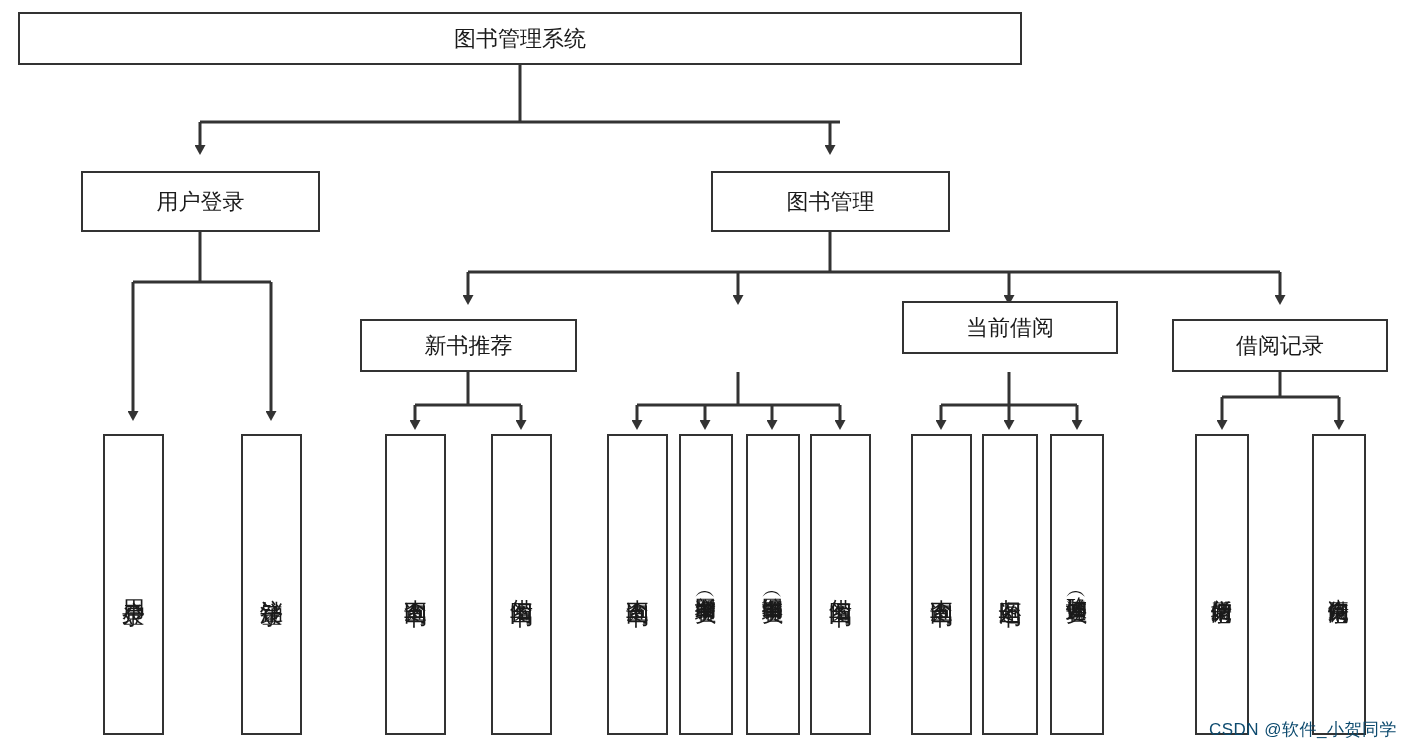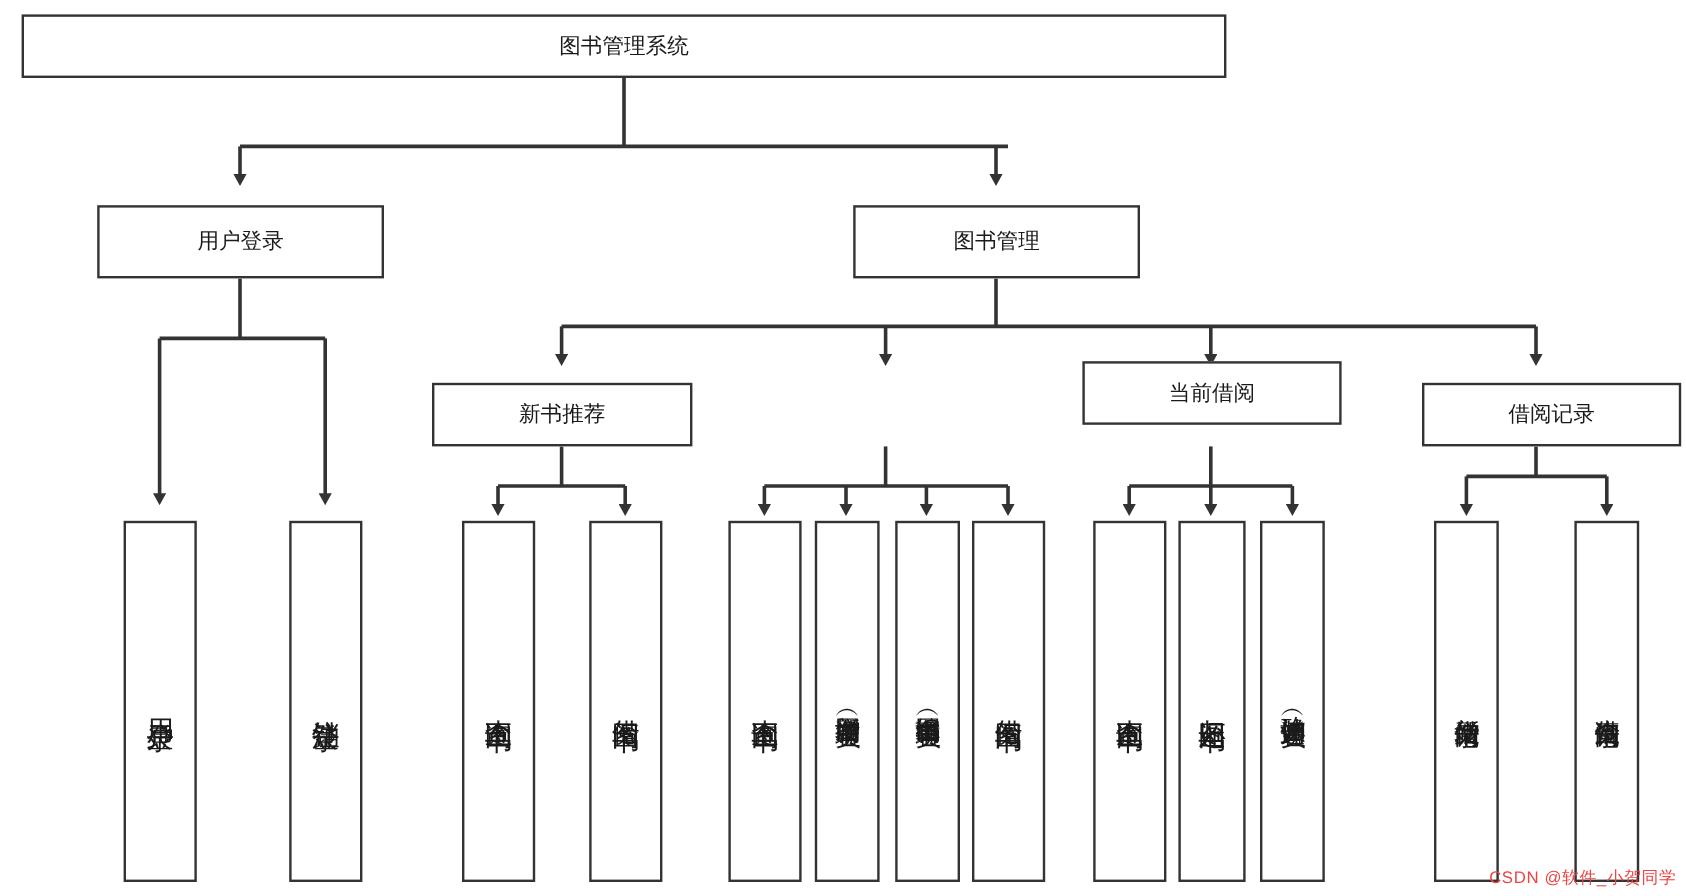--- a/index.html
+++ b/index.html
@@ -38,21 +38,21 @@
     z-index: 2;
   }
   .node-label {
     display: block;
     text-align: center;
     line-height: 1.18;
     color: #1a1a1a;
     white-space: nowrap;
   }
   .node.horizontal .node-label {
-    font-size: 18px;
+    font-size: 22px;
   }
   .node.vertical {
     align-items: center;
     justify-content: center;
     padding: 6px 0;
   }
   .node.vertical .node-label {
     writing-mode: vertical-rl;
     text-orientation: upright;
     font-size: 23px;
@@ -62,22 +62,22 @@
     max-height: 100%;
   }
   .node.vertical.tight .node-label {
     font-size: 21px;
     letter-spacing: 1px;
   }
   #watermark {
     position: absolute;
     right: 8px;
     bottom: 6px;
-    font-size: 14px;
-    color: #ef4444;
+    font-size: 17px;
+    color: #0c4a6e;
     letter-spacing: 0.5px;
     white-space: nowrap;
     z-index: 5;
   }
 </style>
 </head>
 <body>
 
 <div id="canvas">
 
@@ -141,21 +141,21 @@
   <div class="node horizontal" style="left:711px; top:171px; width:239px; height:61px;">
     <span class="node-label">图书管理</span>
   </div>
 
   <div class="node horizontal" style="left:360px; top:319px; width:217px; height:53px;">
     <span class="node-label">新书推荐</span>
   </div>
   <div class="node horizontal" style="left:902px; top:301px; width:216px; height:53px;">
     <span class="node-label">当前借阅</span>
   </div>
-  <div class="node horizontal" style="left:1172px; top:319px; width:216px; height:53px;margin-left:13px;">
+  <div class="node horizontal" style="left:1172px; top:319px; width:216px; height:53px;">
     <span class="node-label">借阅记录</span>
   </div>
 
   <div class="node vertical" style="left:103px; top:434px; width:61px; height:301px;">
     <span class="node-label">用户登录</span>
   </div>
   <div class="node vertical" style="left:241px; top:434px; width:61px; height:301px;">
     <span class="node-label">注销登录</span>
   </div>
 

